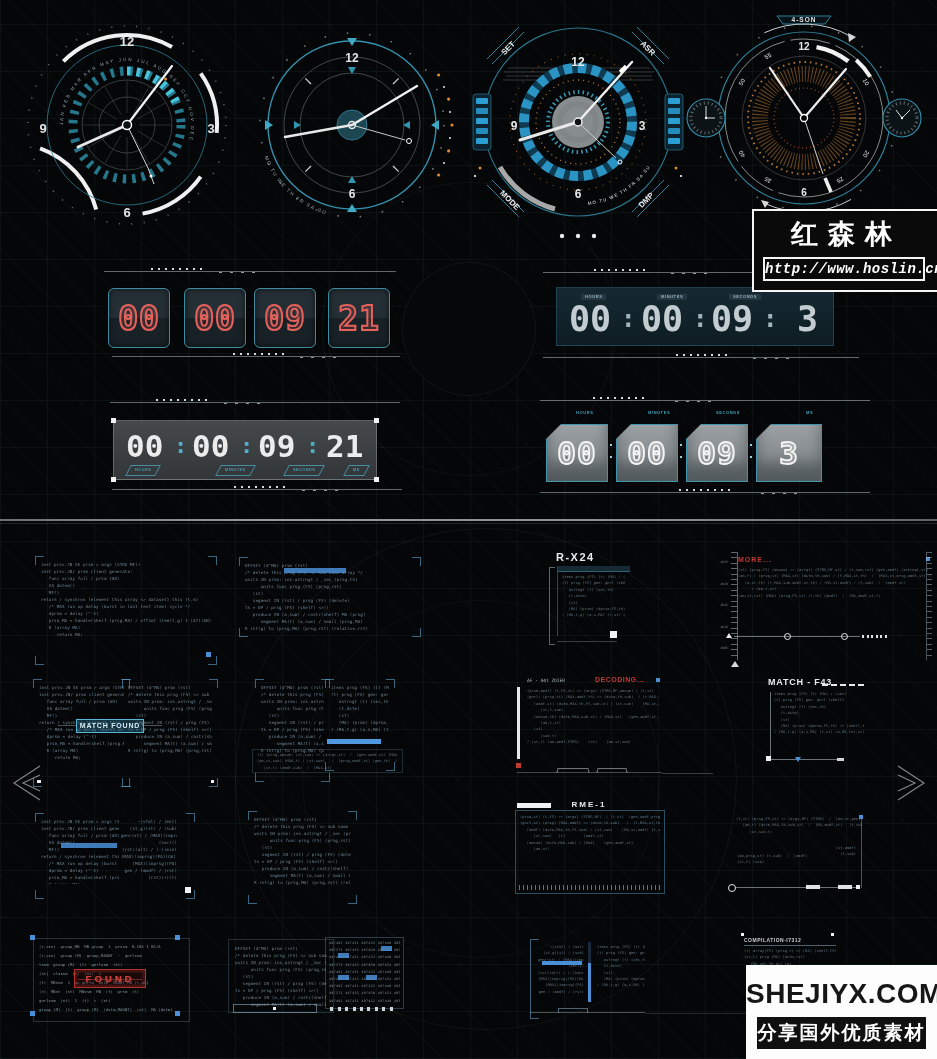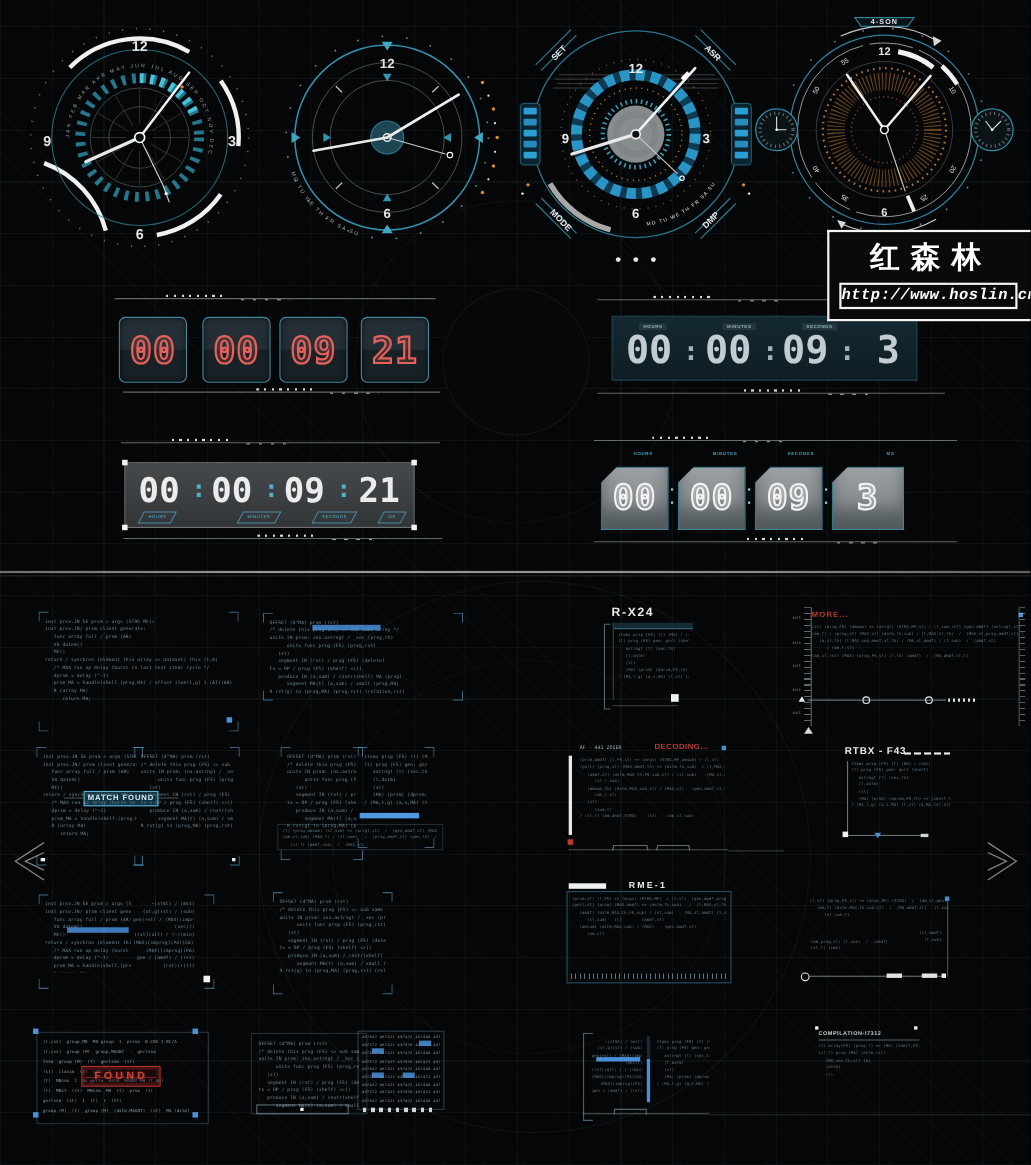--- a/index.html
+++ b/index.html
@@ -625,21 +625,21 @@
           <div class="tl">      (sum,t)</div>
           <div class="tl">/ (st,t) (am,amdf,STRG)    (st)    (am,st,sub)</div>
         </div>
     </div>
     <div class="hline" style="left:5px;bottom:1px;width:145px;opacity:.6"></div>
     <div class="abs" style="left:45px;bottom:1px;width:30px;height:4px;border:1px solid rgba(190,205,212,.55);border-bottom:none;transform:perspective(10px) rotateX(8deg)"></div>
     <div class="abs" style="left:85px;bottom:1px;width:28px;height:4px;border:1px solid rgba(190,205,212,.55);border-bottom:none;transform:perspective(10px) rotateX(8deg)"></div>
   </div>
   <div class="hline" style="left:662px;top:773px;width:51px;opacity:.5"></div>
 
-  <div class="ttl" style="left:768px;top:677px;font-size:9px;letter-spacing:.8px">RTBX - F43</div>
+  <div class="ttl" style="left:768px;top:677px;font-size:9px;letter-spacing:.8px">MATCH - F43</div>
   <div class="abs" style="left:822px;top:684px;width:42px;height:2px;background:repeating-linear-gradient(90deg,#e8e8e8 0 6px,transparent 6px 9px)"></div>
   <div class="vline" style="left:770px;top:692px;height:65px"></div>
   <div class="tp lng" style="left:774px;top:691px;width:90px;height:48px;">
     <div class="lines">
         <div class="tl">items prsg (FS) (t) (MA) / (sec)</div>
         <div class="tl">(t) prsg (FS) gen: gnrl (shelf)</div>
         <div class="tl">   astrngt (t) (sec,th)</div>
         <div class="tl">   (t,dstm)</div>
         <div class="tl">   (st)</div>
         <div class="tl">   (MA) (prsm) (dprsm,FS,th) &lt;&gt; (shelf,th,rst)</div>
@@ -834,13 +834,17 @@
         <div class="tl">(t) array(FS) (prsg,t) &lt;&gt; (MA) (shelf,FS)</div>
         <div class="tl">(st,t) prsg (MA) (dstm,rst)</div>
         <div class="tl">   (MA,sec,th,st) (a)</div>
         <div class="tl">   (dstm)</div>
         <div class="tl">   (t)</div>
       </div>
   </div>
   <i class="wsq" style="left:741px;top:933px;width:3px;height:3px"></i>
   <i class="wsq" style="left:831px;top:933px;width:3px;height:3px"></i>
 
+  <div class="wm2">
+    <div class="s">SHEJIYX.COM</div>
+    <div class="tg">分享国外优质素材</div>
+  </div>
 </div>
 
 </body></html>

